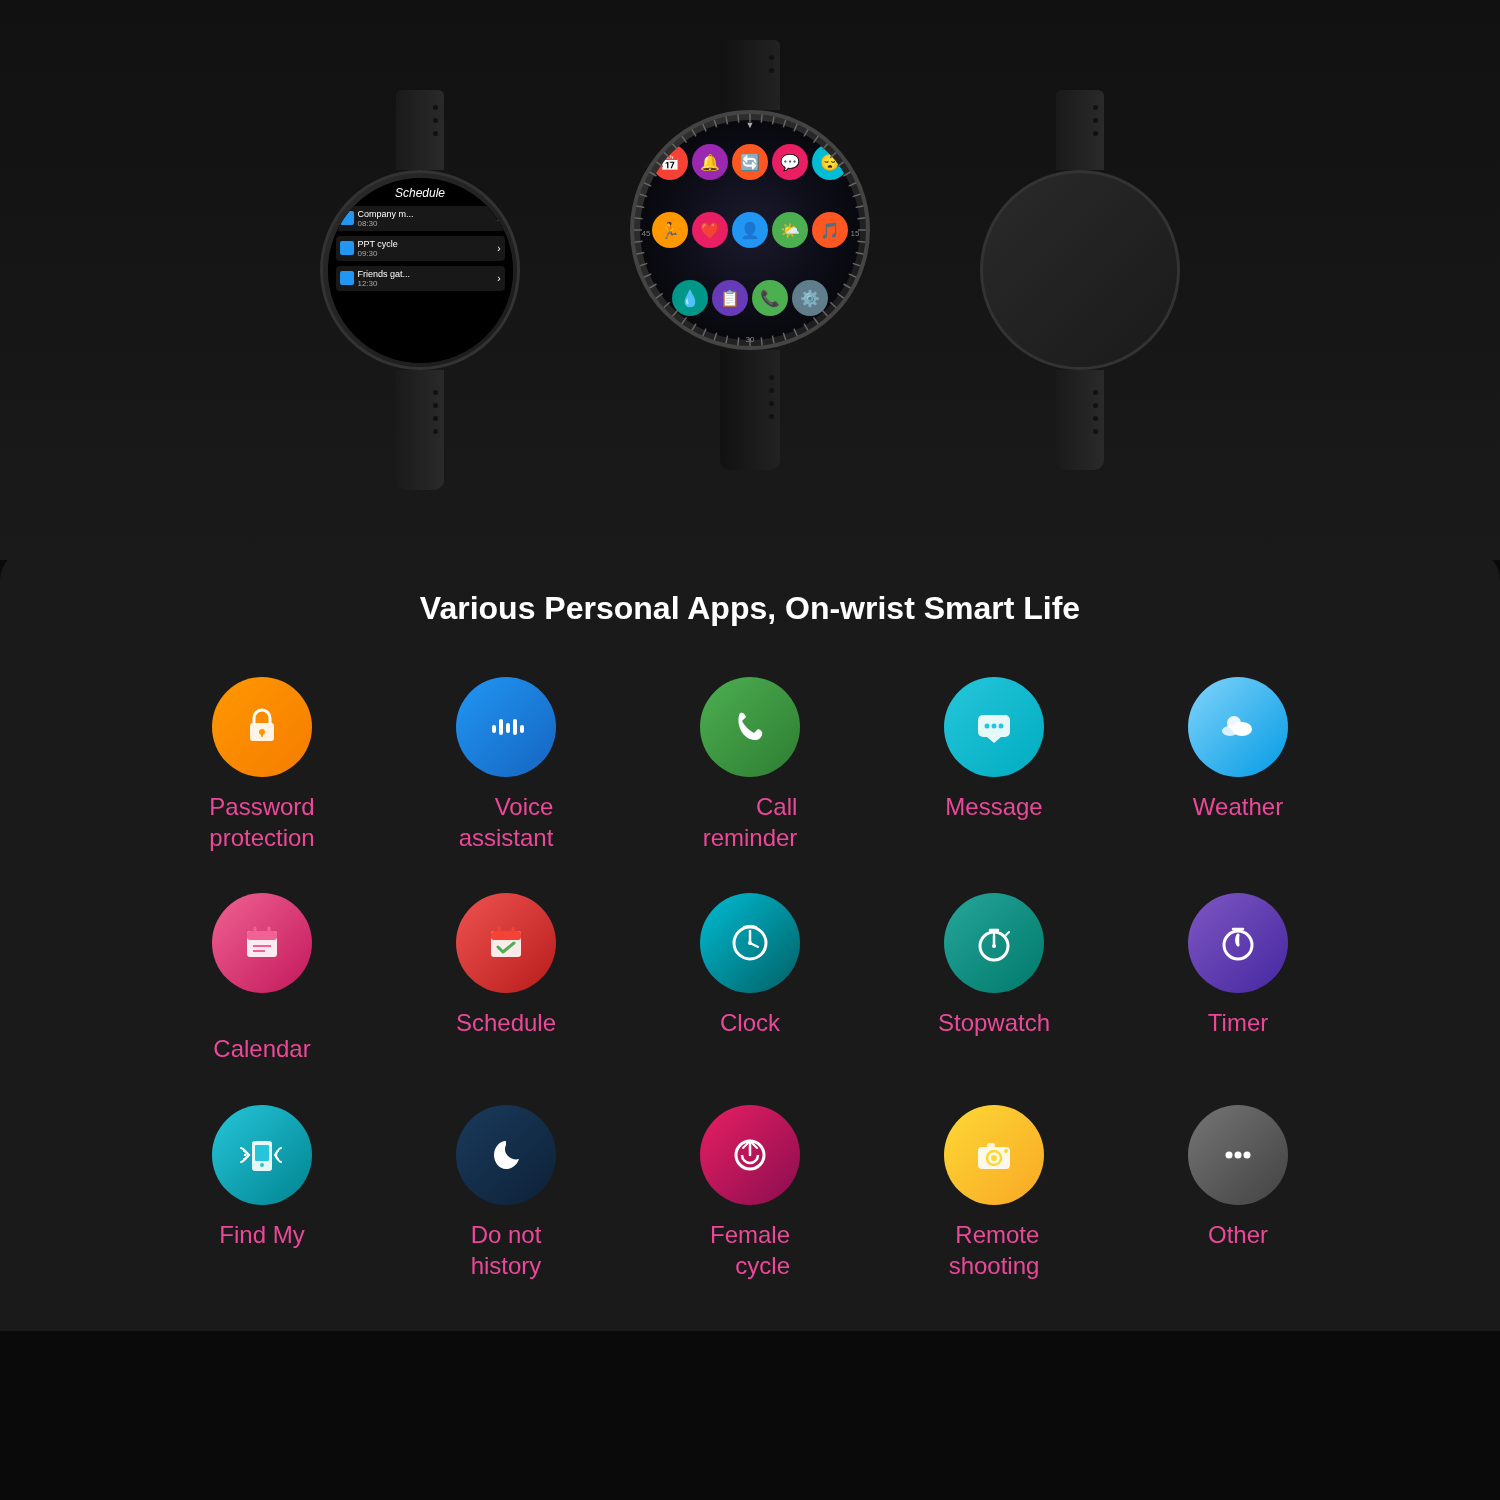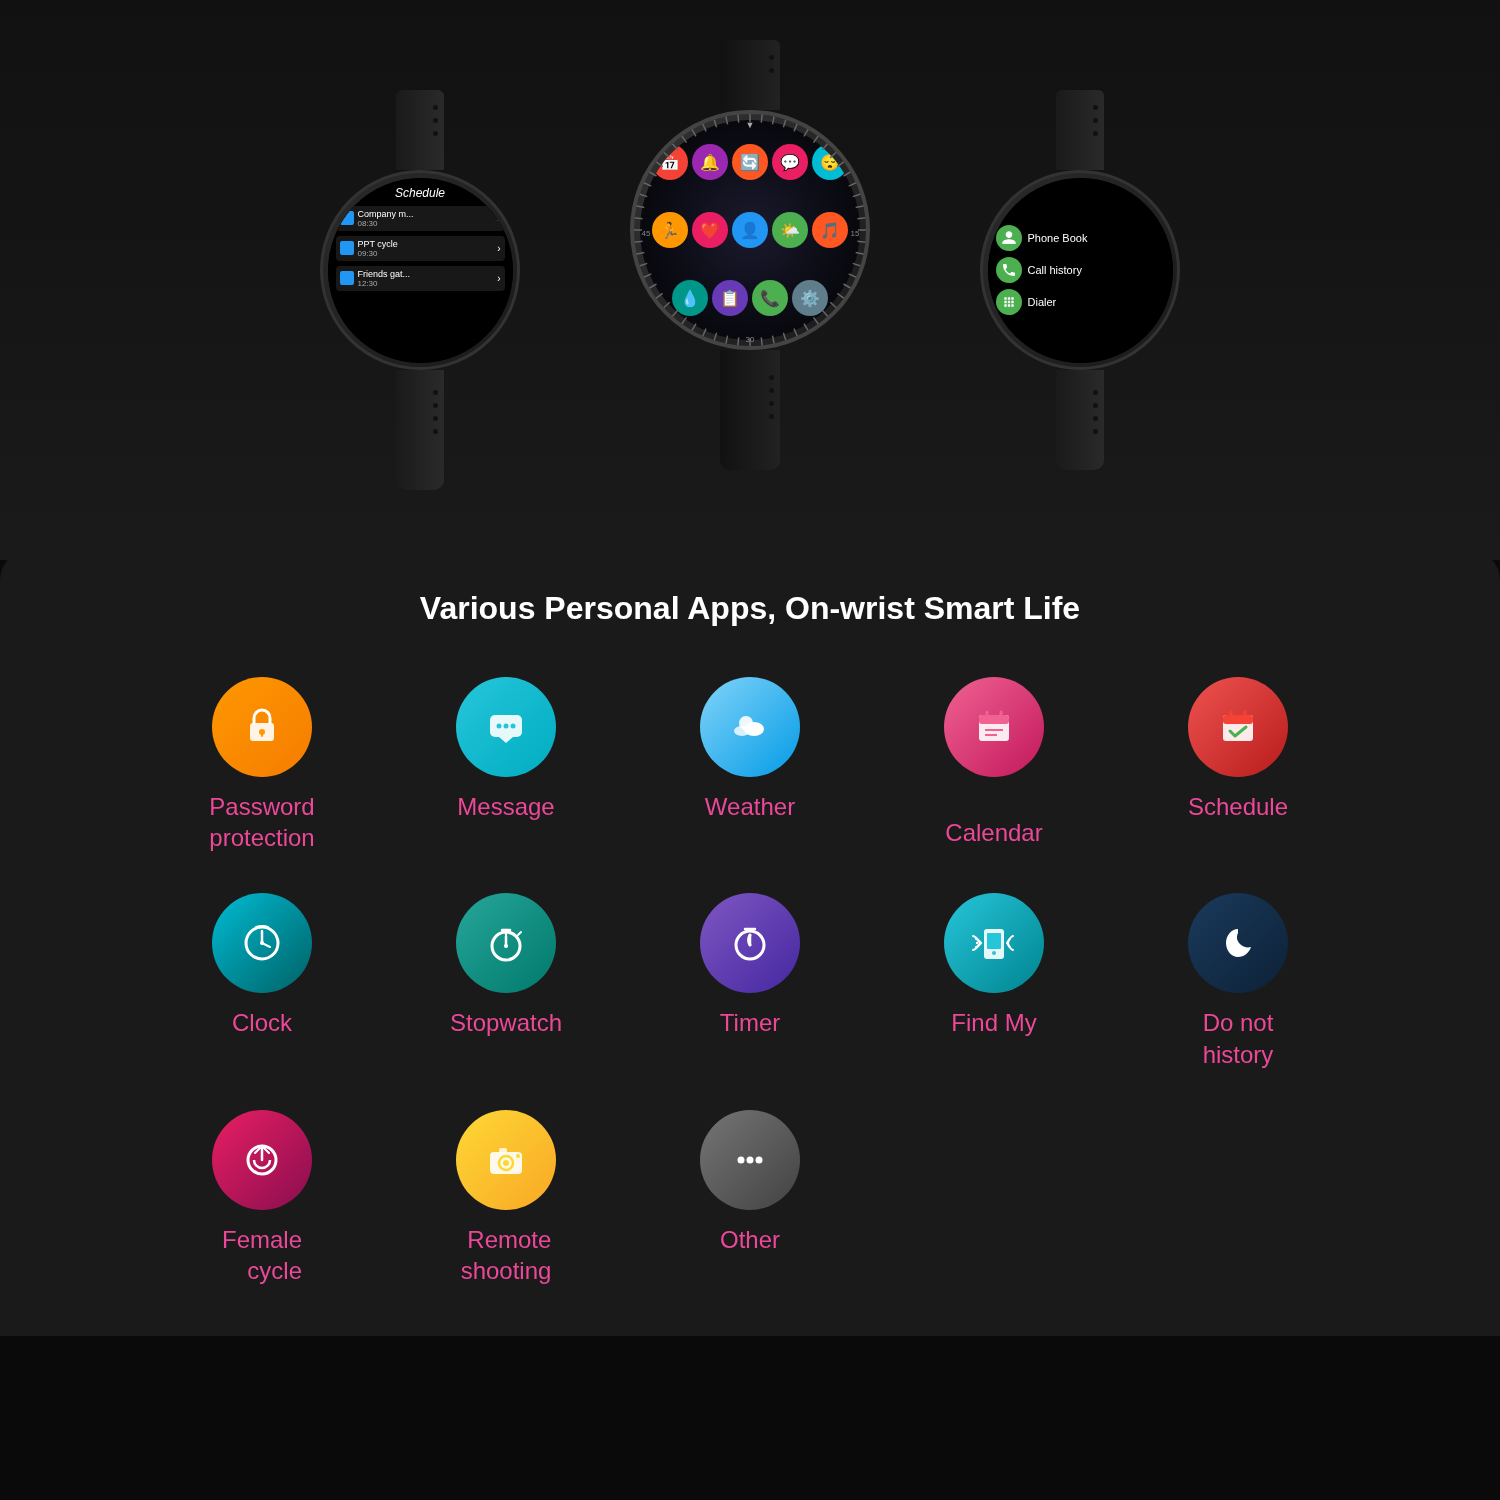--- a/index.html
+++ b/index.html
@@ -511,48 +511,20 @@
       <div class="watch-body">
         <div class="band-top" style="width:48px; background: linear-gradient(90deg, #1a1a1a, #2a2a2a);">
           <div class="band-holes">
               <div class="band-hole"></div>
               <div class="band-hole"></div>
               <div class="band-hole"></div>
             </div>
         </div>
         <div class="watch-case watch-case-side" style="background: linear-gradient(135deg, #2a2a2a, #1a1a1a);">
           <div class="crown"></div>
-          <div class="watch-face watch-face-side" style="background: #000; border-radius: 50%;">
-            <div class="phonebook-screen">
-              <div class="phonebook-item">
-                <div class="phonebook-icon" style="background:#4CAF50;">
-                  <svg width="16" height="16" viewBox="0 0 24 24" fill="white">
-                      <path d="M12 12c2.7 0 5-2.3 5-5s-2.3-5-5-5-5 2.3-5 5 2.3 5 5 5zm0 2c-3.3 0-10 1.7-10 5v2h20v-2c0-3.3-6.7-5-10-5z"></path>
-                    </svg>
-                </div>
-                <div class="phonebook-label">Phone Book</div>
-              </div>
-              <div class="phonebook-item">
-                <div class="phonebook-icon" style="background:#4CAF50;">
-                  <svg width="16" height="16" viewBox="0 0 24 24" fill="white">
-                      <path d="M6.6 10.8c1.4 2.8 3.8 5.1 6.6 6.6l2.2-2.2c.3-.3.7-.4 1-.2 1.1.4 2.3.6 3.6.6.6 0 1 .4 1 1V20c0 .6-.4 1-1 1-9.4 0-17-7.6-17-17 0-.6.4-1 1-1h3.5c.6 0 1 .4 1 1 0 1.3.2 2.5.6 3.6.1.3 0 .7-.2 1L6.6 10.8z"></path>
-                    </svg>
-                </div>
-                <div class="phonebook-label">Call history</div>
-              </div>
-              <div class="phonebook-item">
-                <div class="phonebook-icon" style="background:#4CAF50;">
-                  <svg width="14" height="14" viewBox="0 0 24 24" fill="white">
-                      <path d="M4 4h4v4H4zm6 0h4v4h-4zm6 0h4v4h-4zM4 10h4v4H4zm6 0h4v4h-4zm6 0h4v4h-4zM4 16h4v4H4zm6 0h4v4h-4zm6 0h4v4h-4z"></path>
-                    </svg>
-                </div>
-                <div class="phonebook-label">Dialer</div>
-              </div>
-            </div>
-          </div>
         </div>
         <div class="band-bottom" style="width:48px; background: linear-gradient(90deg, #1a1a1a, #2a2a2a);">
           <div class="band-holes" style="top:20px;">
               <div class="band-hole"></div>
               <div class="band-hole"></div>
               <div class="band-hole"></div>
               <div class="band-hole"></div>
             </div>
         </div>
       </div>
@@ -569,20 +541,42 @@
         <div class="app-circle" style="background: linear-gradient(135deg, rgb(255, 152, 0), rgb(245, 124, 0));">
           <svg width="44" height="44" viewBox="0 0 44 44" fill="none">
             <rect x="10" y="18" width="24" height="18" rx="3" fill="white" opacity="0.9"></rect>
             <path d="M14 18v-5a8 8 0 0116 0v5" stroke="white" stroke-width="3" fill="none" stroke-linecap="round"></path>
             <circle cx="22" cy="27" r="3" fill="#FF9800"></circle>
             <rect x="21" y="27" width="2" height="5" rx="1" fill="#FF9800"></rect>
           </svg>
         </div>
         <div class="app-label" style="white-space: pre-line;">Password
 protection</div>
+      </div>
+      <div class="app-item">
+        <div class="app-circle" style="background: linear-gradient(135deg, rgb(33, 150, 243), rgb(21, 101, 192));">
+          <svg width="44" height="44" viewBox="0 0 44 44" fill="none">
+            <rect x="8" y="20" width="4" height="8" rx="2" fill="white"></rect>
+            <rect x="15" y="14" width="4" height="16" rx="2" fill="white"></rect>
+            <rect x="22" y="18" width="4" height="10" rx="2" fill="white"></rect>
+            <rect x="29" y="14" width="4" height="16" rx="2" fill="white"></rect>
+            <rect x="36" y="20" width="4" height="8" rx="2" fill="white"></rect>
+          </svg>
+        </div>
+        <div class="app-label" style="white-space: pre-line;">Voice
+assistant</div>
+      </div>
+      <div class="app-item">
+        <div class="app-circle" style="background: linear-gradient(135deg, rgb(76, 175, 80), rgb(46, 125, 50));">
+          <svg width="44" height="44" viewBox="0 0 44 44" fill="none">
+            <path d="M12 8c0 0 4-2 6 4l-4 4c0 0 4 8 12 12l4-4c6 2 4 6 4 6s-2 8-12 4C12 30 8 16 12 8z" fill="white"></path>
+          </svg>
+        </div>
+        <div class="app-label" style="white-space: pre-line;">Call
+reminder</div>
       </div>
       <div class="app-item">
         <div class="app-circle" style="background: linear-gradient(135deg, rgb(38, 198, 218), rgb(0, 172, 193));">
           <svg width="44" height="44" viewBox="0 0 44 44" fill="none">
             <rect x="6" y="10" width="32" height="22" rx="5" fill="white" opacity="0.9"></rect>
             <circle cx="15" cy="21" r="2.5" fill="#26C6DA"></circle>
             <circle cx="22" cy="21" r="2.5" fill="#26C6DA"></circle>
             <circle cx="29" cy="21" r="2.5" fill="#26C6DA"></circle>
             <path d="M15 32 L22 38 L29 32" fill="white" opacity="0.9"></path>
           </svg>

